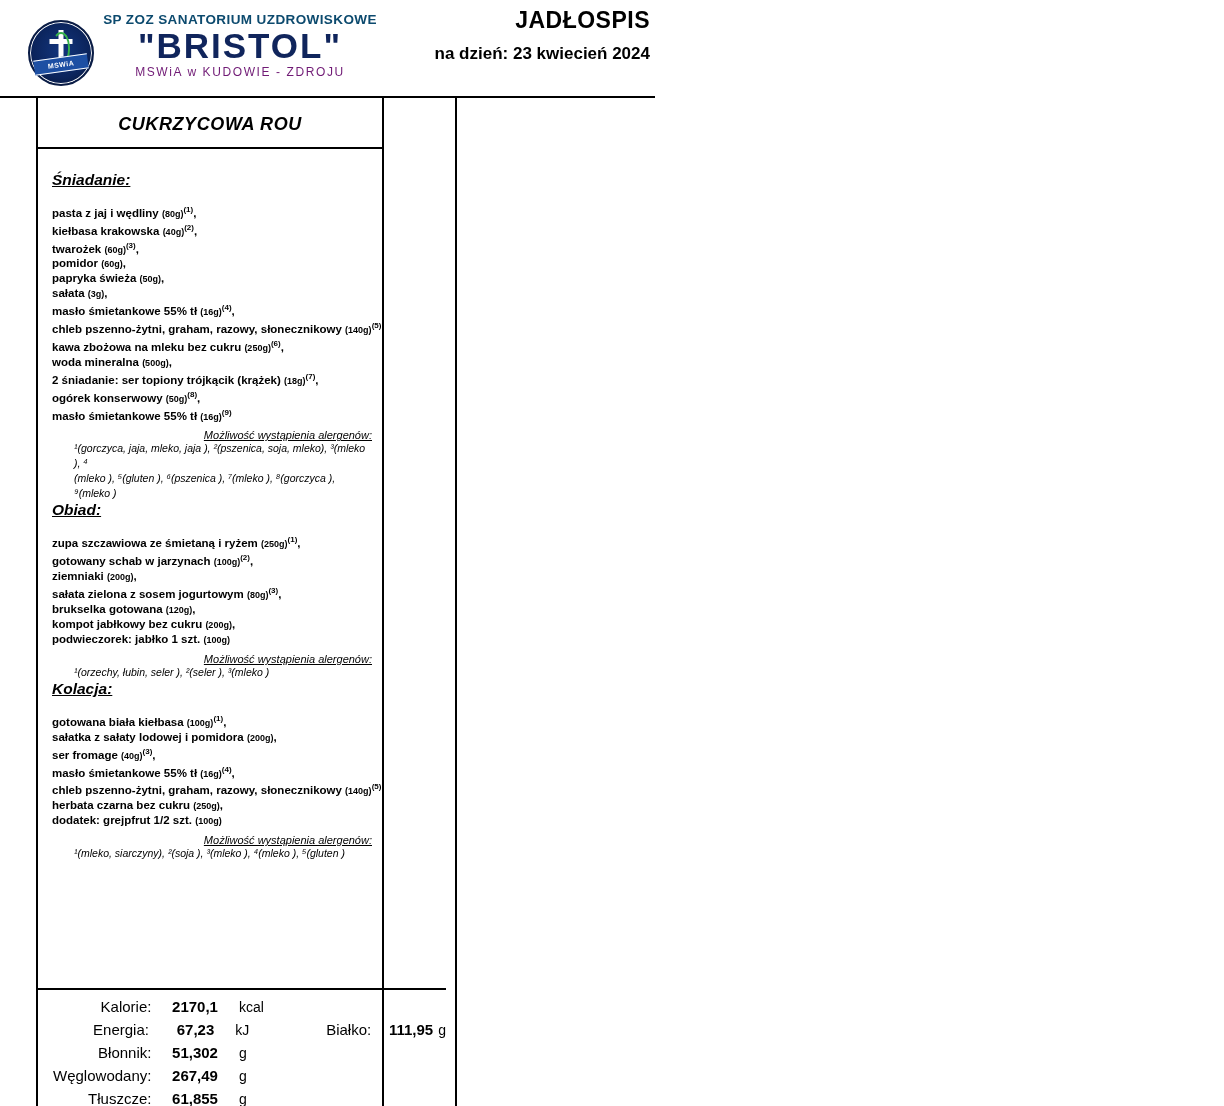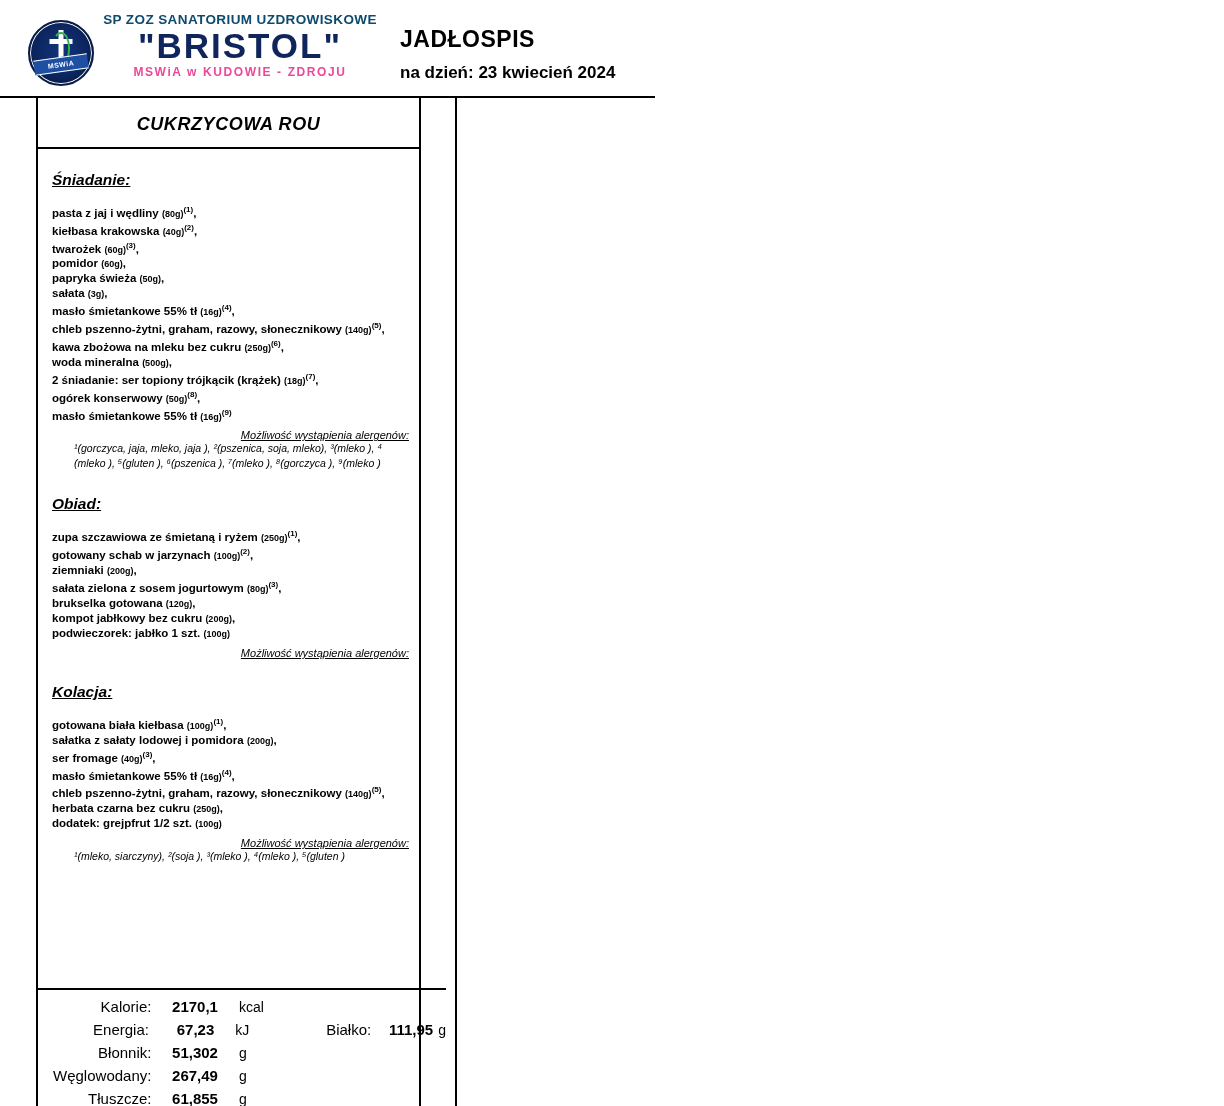--- a/index.html
+++ b/index.html
@@ -106,31 +106,31 @@
   .logo-line2 {
     font-size: 35px;
     font-weight: bold;
     letter-spacing: 2px;
     color: #10255c;
     line-height: 38px;
     white-space: nowrap;
   }
   .logo-line3 {
     font-size: 12px;
-    font-weight: bold;
+    font-weight: normal;
     letter-spacing: 1.6px;
-    color: #ec4899;
+    color: #701a75;
     white-space: nowrap;
   }
   .title-block {
     position: absolute;
     left: 400px;
-    top: 26px;
+    top: 7px;
     width: 250px;
-    text-align: left;
+    text-align: right;
   }
   .doc-title {
     font-size: 23px;
     font-weight: bold;
     letter-spacing: .5px;
   }
   .doc-date {
     margin-top: 10px;
     font-size: 17px;
     font-weight: bold;
@@ -140,21 +140,21 @@
   .sheet {
     position: relative;
     width: 655px;
     height: 1008px;
     box-sizing: border-box;
   }
   .col-left {
     position: absolute;
     left: 36px;
     top: 0;
-    width: 385px;
+    width: 348px;
     height: 1008px;
     border-left: 2px solid #000;
     border-right: 2px solid #000;
     box-sizing: border-box;
   }
   .col-right-line {
     position: absolute;
     left: 455px;
     top: 0;
     width: 0;
@@ -171,21 +171,20 @@
   }
   .diet-underline {
     margin: 12px 0 0 0;
     border-bottom: 2px solid #000;
   }
 
   .meals {
     padding: 0 10px 0 14px;
   }
   .meal {
-    margin-top: 24px;
   }
   .meal:first-child { margin-top: 22px; }
   .meal-title {
     font-size: 15.5px;
     font-weight: bold;
     font-style: italic;
     text-decoration: underline;
     margin-bottom: 14px;
   }
   .dish {
@@ -318,20 +317,23 @@
         <div class="meal">
           <div class="meal-title">Obiad:</div>
           <div class="dish"><span>zupa szczawiowa ze śmietaną i ryżem</span> <span class="gram">(250g)</span><sup>(1)</sup><span>,</span></div>
           <div class="dish"><span>gotowany schab w jarzynach</span> <span class="gram">(100g)</span><sup>(2)</sup><span>,</span></div>
           <div class="dish"><span>ziemniaki</span> <span class="gram">(200g)</span><span>,</span></div>
           <div class="dish"><span>sałata zielona z sosem jogurtowym</span> <span class="gram">(80g)</span><sup>(3)</sup><span>,</span></div>
           <div class="dish"><span>brukselka gotowana</span> <span class="gram">(120g)</span><span>,</span></div>
           <div class="dish"><span>kompot jabłkowy bez cukru</span> <span class="gram">(200g)</span><span>,</span></div>
           <div class="dish"><span>podwieczorek: jabłko 1 szt.</span> <span class="gram">(100g)</span></div>
           <div class="allerg-head">Możliwość wystąpienia alergenów:</div>
+          <div class="allerg-body">
+            <div>¹(orzechy, łubin, seler ), ²(seler ), ³(mleko )</div>
+          </div>
         </div>
         <div class="meal">
           <div class="meal-title">Kolacja:</div>
           <div class="dish"><span>gotowana biała kiełbasa</span> <span class="gram">(100g)</span><sup>(1)</sup><span>,</span></div>
           <div class="dish"><span>sałatka z sałaty lodowej i pomidora</span> <span class="gram">(200g)</span><span>,</span></div>
           <div class="dish"><span>ser fromage</span> <span class="gram">(40g)</span><sup>(3)</sup><span>,</span></div>
           <div class="dish"><span>masło śmietankowe 55% tł</span> <span class="gram">(16g)</span><sup>(4)</sup><span>,</span></div>
           <div class="dish"><span>chleb pszenno-żytni, graham, razowy, słonecznikowy</span> <span class="gram">(140g)</span><sup>(5)</sup><span>,</span></div>
           <div class="dish"><span>herbata czarna bez cukru</span> <span class="gram">(250g)</span><span>,</span></div>
           <div class="dish"><span>dodatek: grejpfrut 1/2 szt.</span> <span class="gram">(100g)</span></div>

